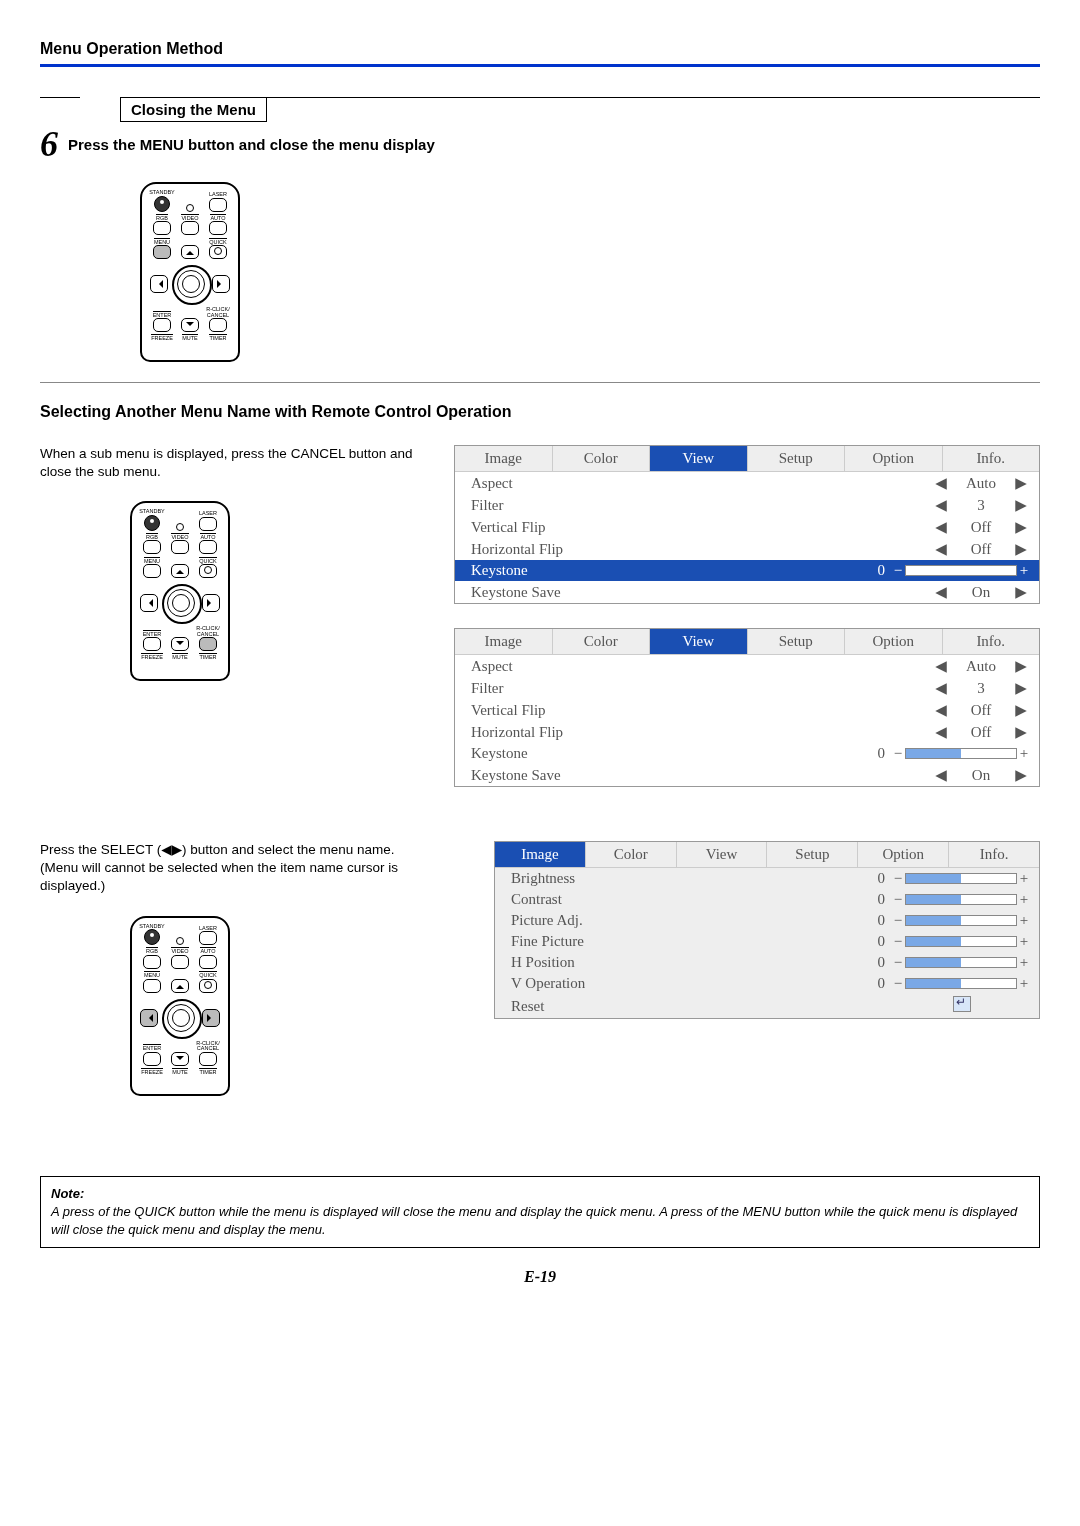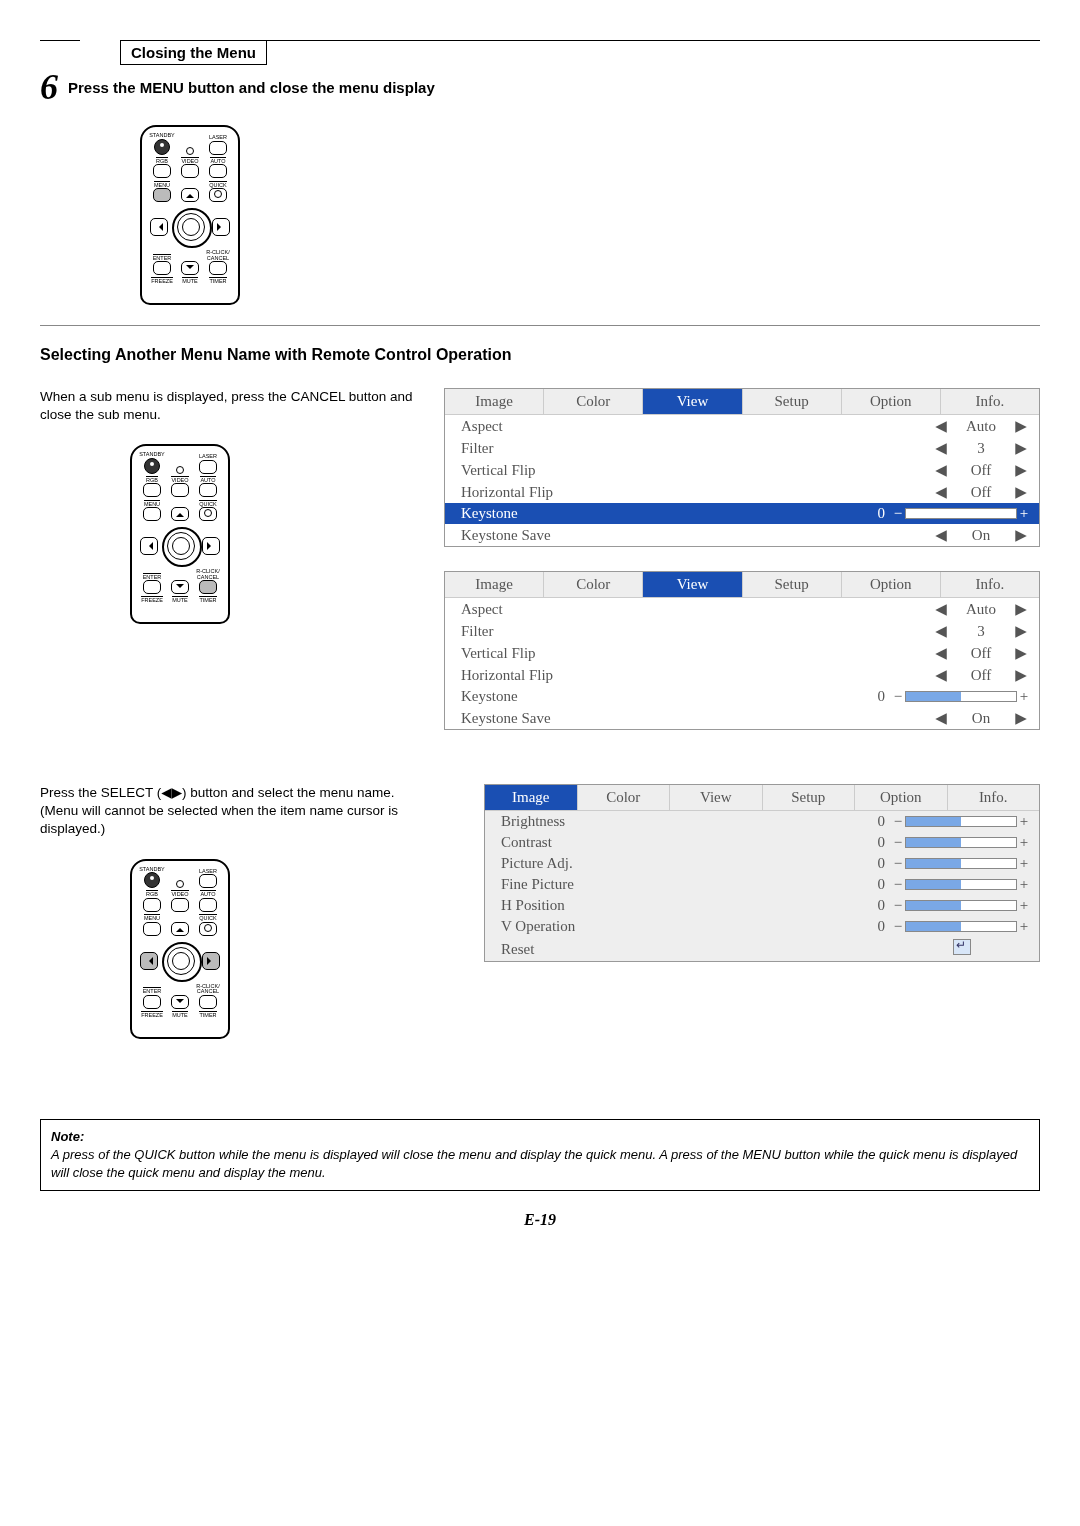--- a/index.html
+++ b/index.html
@@ -68,21 +68,21 @@
     border-top: 1px solid #888;
     margin: 20px 0;
   }
   .section-title {
     font-weight: bold;
     font-size: 16px;
     margin: 14px 0 24px 0;
   }
   .two-col {
     display: flex;
-    gap: 14px;
+    gap: 24px;
   }
   .left-col {
     flex: 0 0 390px;
   }
   .right-col {
     flex: 1;
   }
   .body-text {
     font-size: 13.5px;
     line-height: 1.35;
@@ -212,20 +212,21 @@
   .tri-r { border-left-color:#000;}
   .rc-highlight .rc-btn.hl,
   .rc-highlight .hl { background:#bbb;}
   .spacer8{height:8px;}
 </style>
 </head>
 <body>
 
 <div class="page">
 
+  <div class="header-title">Menu Operation Method</div>
 
   <div class="boxed-line">
     <div class="hline-short"></div>
     <div class="boxed-title">Closing the Menu</div>
     <div class="hline"></div>
   </div>
 
   <div class="step-row">
     <div class="step-num">6</div>
     <div class="step-text">Press the MENU button and close the menu display</div>

